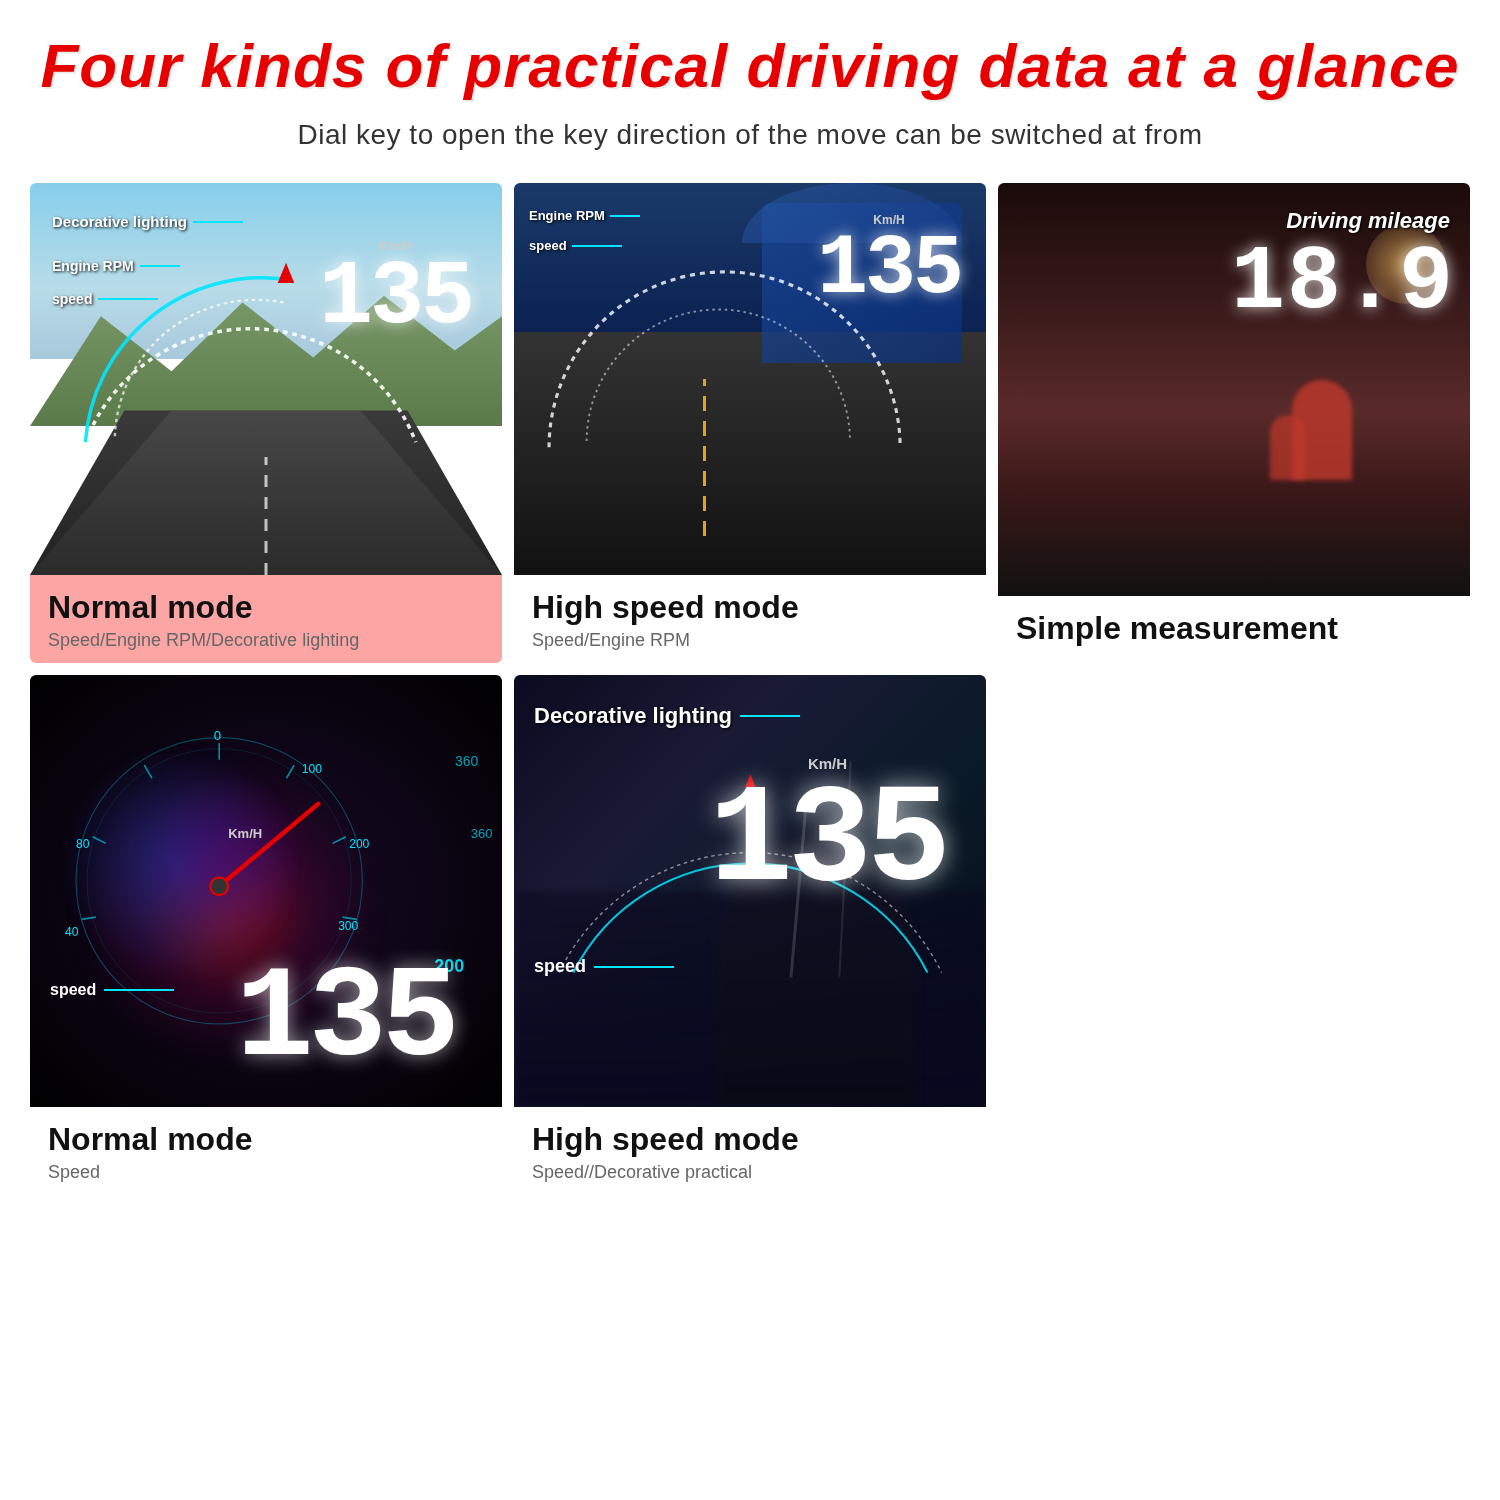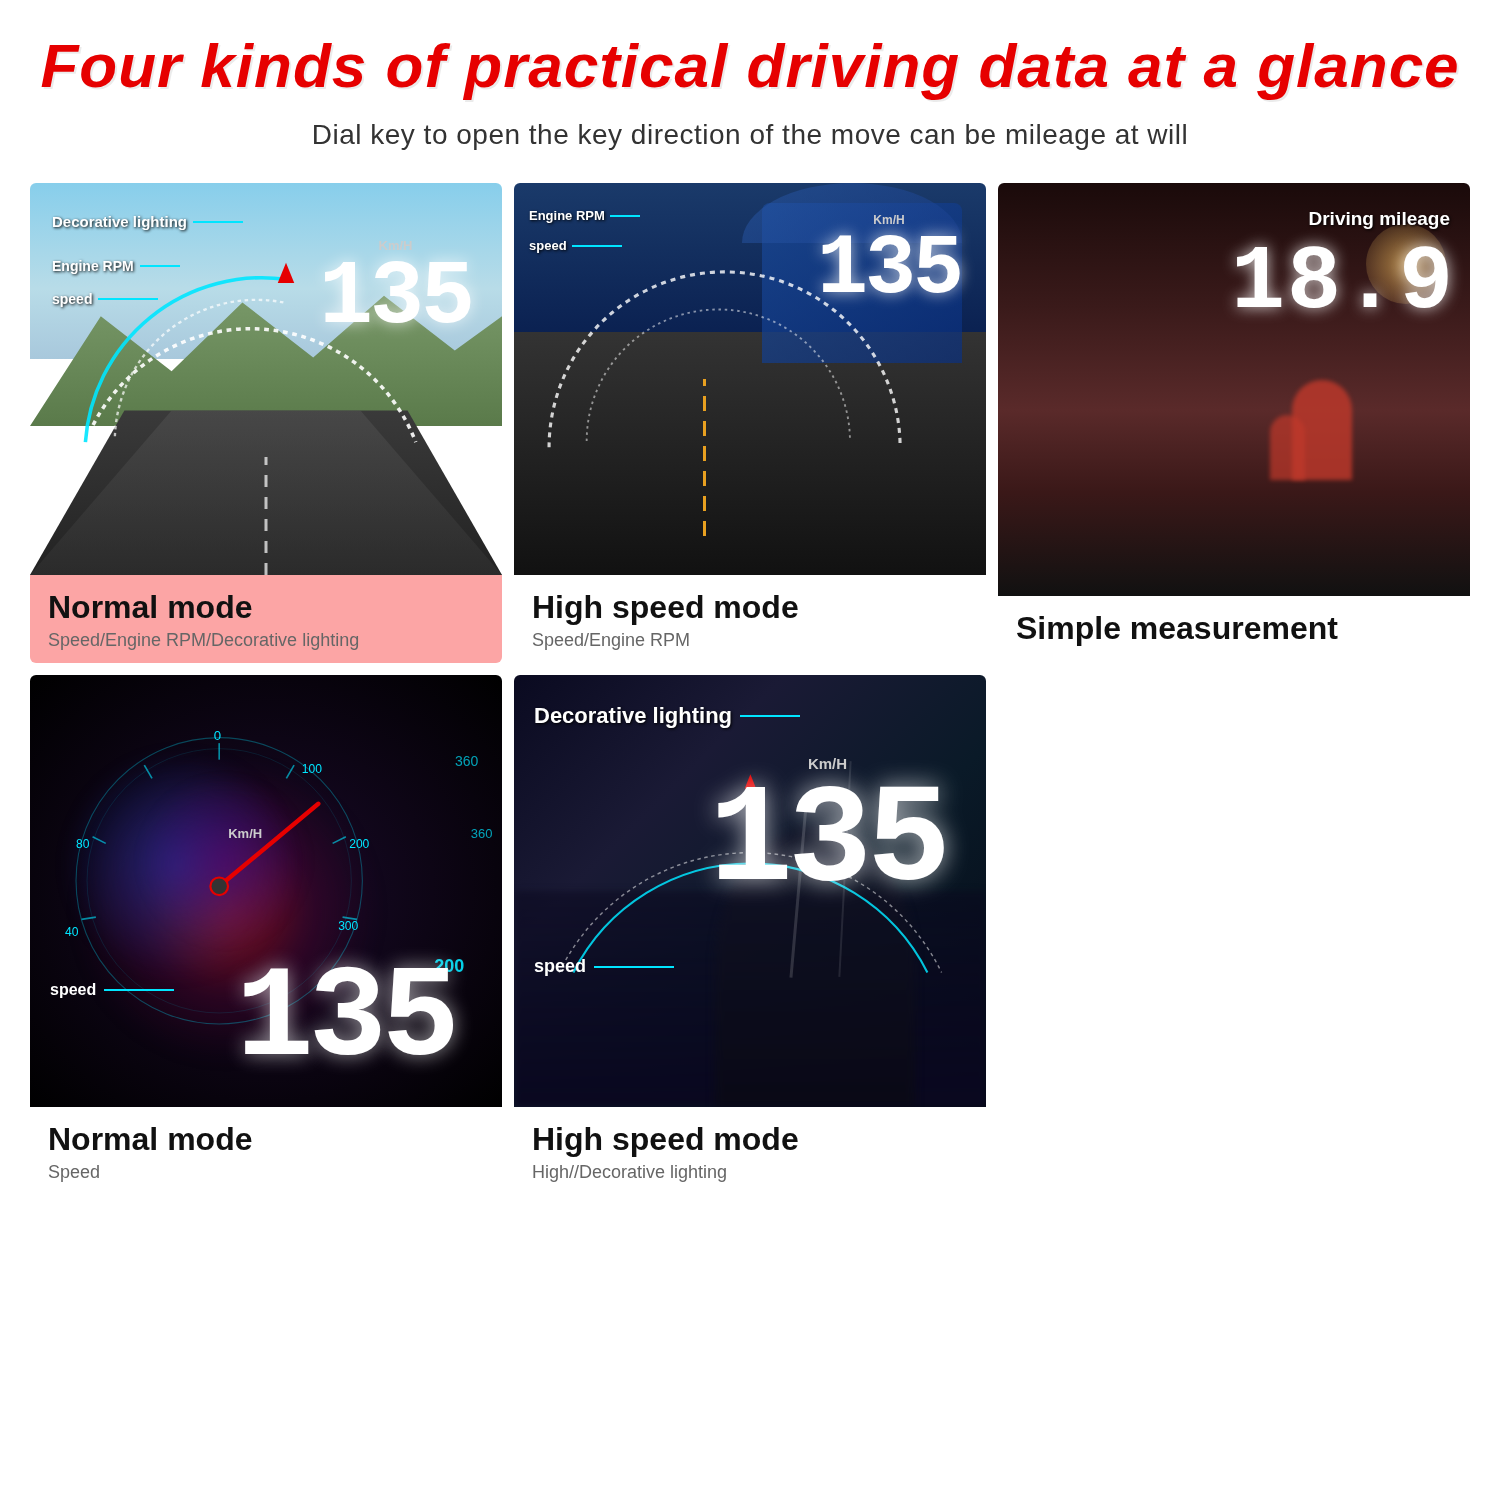--- a/index.html
+++ b/index.html
@@ -68,21 +68,21 @@
       font-size: 18px;
       color: #666;
     }
   </style>
 </head>
 <body>
 
 <div class="page-wrapper">
 
   <h1 class="main-title">Four kinds of practical driving data at a glance</h1>
-  <p class="subtitle">Dial key to open the key direction of the move can be mileage at will</p>
+  <p class="subtitle">Dial key to open the key direction of the move can be switched at from</p>
 
   <div class="grid-container">
 
     <div class="card" style="border-radius:6px; overflow:hidden; display:flex; flex-direction:column;">
 
       <div style="flex:1; position:relative; overflow:hidden; min-height:300px;">
 
         <div style="position:absolute;top:0;left:0;right:0;height:45%;background:linear-gradient(180deg,#87ceeb 0%,#b8dce8 60%,#a8c8dc 100%);"></div>
 
         <div style="position:absolute;bottom:38%;left:0;right:0;height:35%;background:linear-gradient(180deg,#7a9a6a 0%,#5a7a4a 100%);clip-path:polygon(0% 100%, 15% 20%, 30% 60%, 45% 10%, 60% 50%, 75% 5%, 90% 45%, 100% 20%, 100% 100%);"></div>
@@ -180,21 +180,21 @@
       <div style="flex:1;position:relative;overflow:hidden;min-height:300px;">
 
         <div style="position:absolute;top:0;left:0;right:0;bottom:0;background:linear-gradient(180deg,#1a0a0a 0%,#3a1a1a 30%,#5a2a2a 55%,#3a1818 75%,#111 100%);"></div>
 
         <div style="position:absolute;bottom:28%;right:25%;width:60px;height:100px;background:#c0392b;border-radius:30px 30px 0 0;opacity:0.8;filter:blur(2px);"></div>
         <div style="position:absolute;bottom:28%;right:35%;width:35px;height:65px;background:#c0392b;border-radius:20px 20px 0 0;opacity:0.7;filter:blur(2px);"></div>
 
         <div style="position:absolute;top:10%;right:5%;width:80px;height:80px;background:radial-gradient(circle,rgba(255,200,100,0.6),transparent);border-radius:50%;"></div>
 
         <div style="position:absolute;top:25px;right:20px;">
-          <span style="color:#fff;font-size:19px;font-weight:bold;text-shadow:1px 1px 3px #000;">Driving mileage</span>
+          <span style="color:#fff;font-size:22px;font-weight:bold;text-shadow:1px 1px 3px #000;font-style:italic;">Driving mileage</span>
         </div>
 
         <div style="position:absolute;top:55px;right:15px;text-align:right;">
           <div style="color:#fff;font-size:90px;font-weight:bold;font-family:'Courier New',monospace;line-height:1;text-shadow:0 0 15px rgba(255,255,255,0.8);letter-spacing:2px;">18.9</div>
         </div>
       </div>
       <div style="background:#fff;padding:14px 18px 12px;">
         <div class="mode-title">Simple measurement</div>
       </div>
     </div>
@@ -286,19 +286,19 @@
           <div style="width:80px;height:2px;background:#00e5ff;"></div>
         </div>
 
         <div style="position:absolute;top:80px;right:40px;text-align:center;">
           <div style="color:#ccc;font-size:15px;font-weight:bold;">Km/H</div>
           <div style="color:#fff;font-size:140px;font-weight:bold;font-family:'Courier New',monospace;line-height:1;text-shadow:0 0 25px rgba(255,255,255,0.7);letter-spacing:-5px;">135</div>
         </div>
       </div>
       <div style="background:#fff;padding:14px 18px 12px;">
         <div class="mode-title">High speed mode</div>
-        <div class="mode-sub">High//Decorative lighting</div>
+        <div class="mode-sub">Speed//Decorative practical</div>
       </div>
     </div>
 
   </div>
 
 </div>
 
 </body></html>

